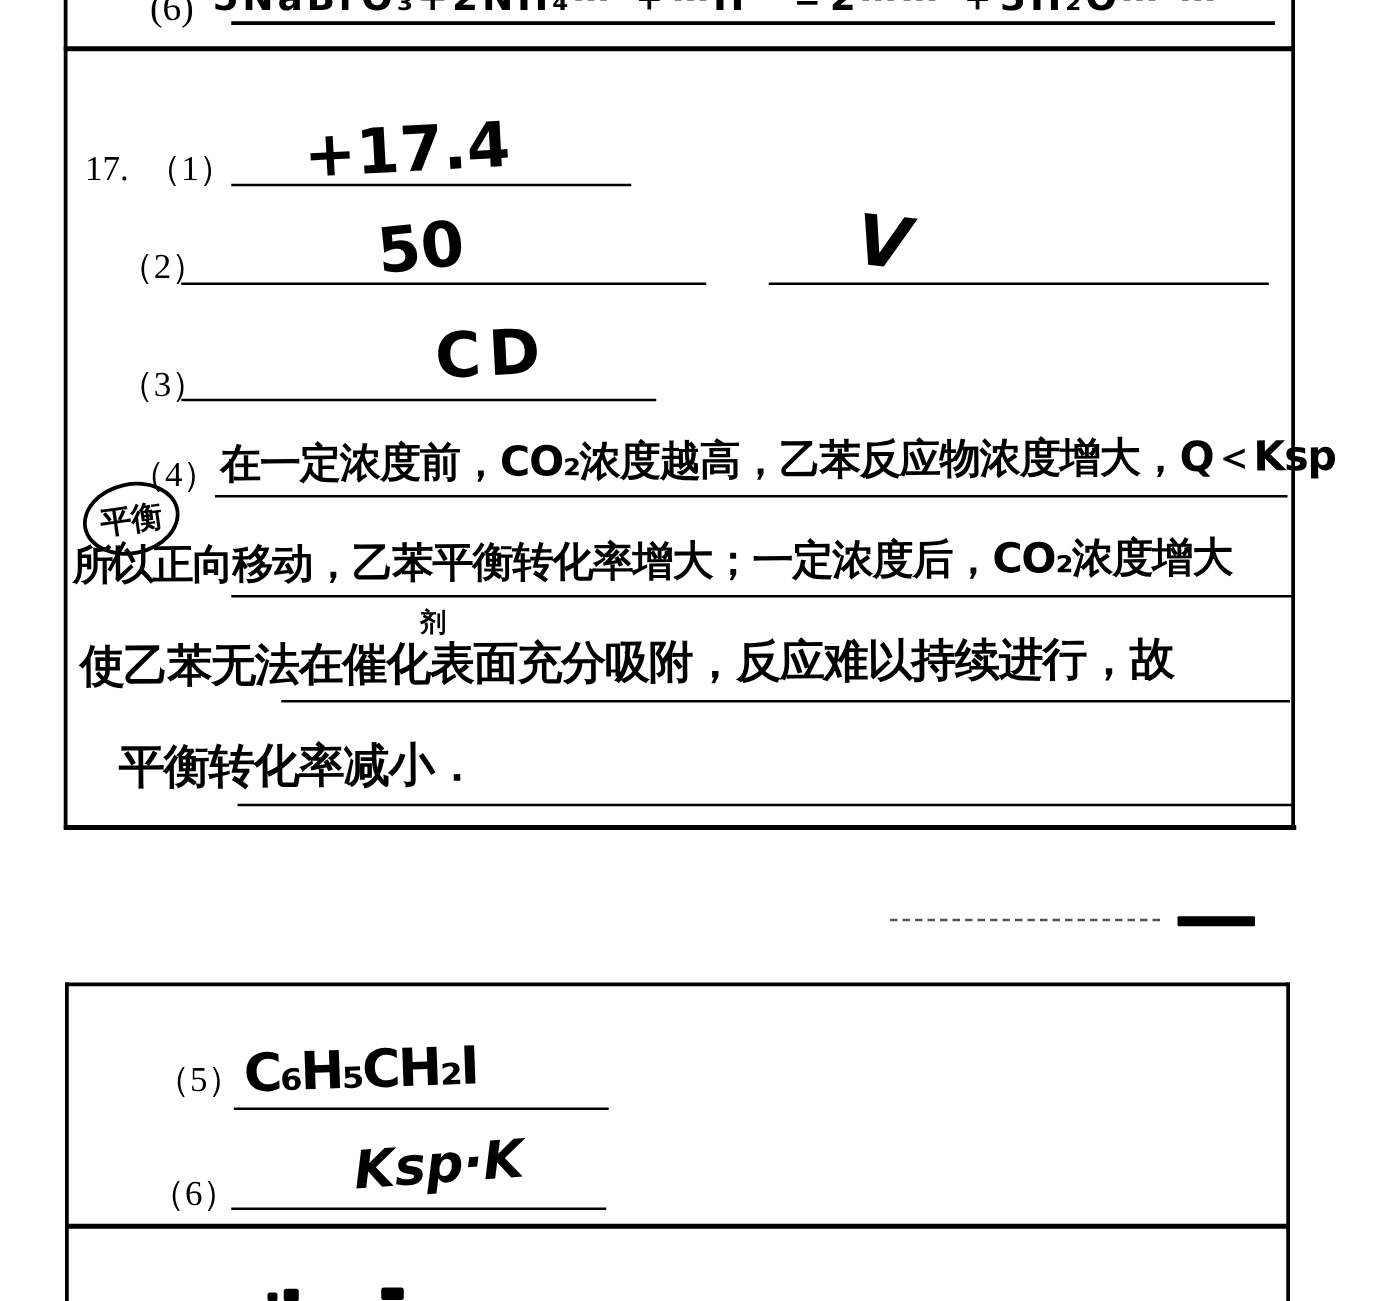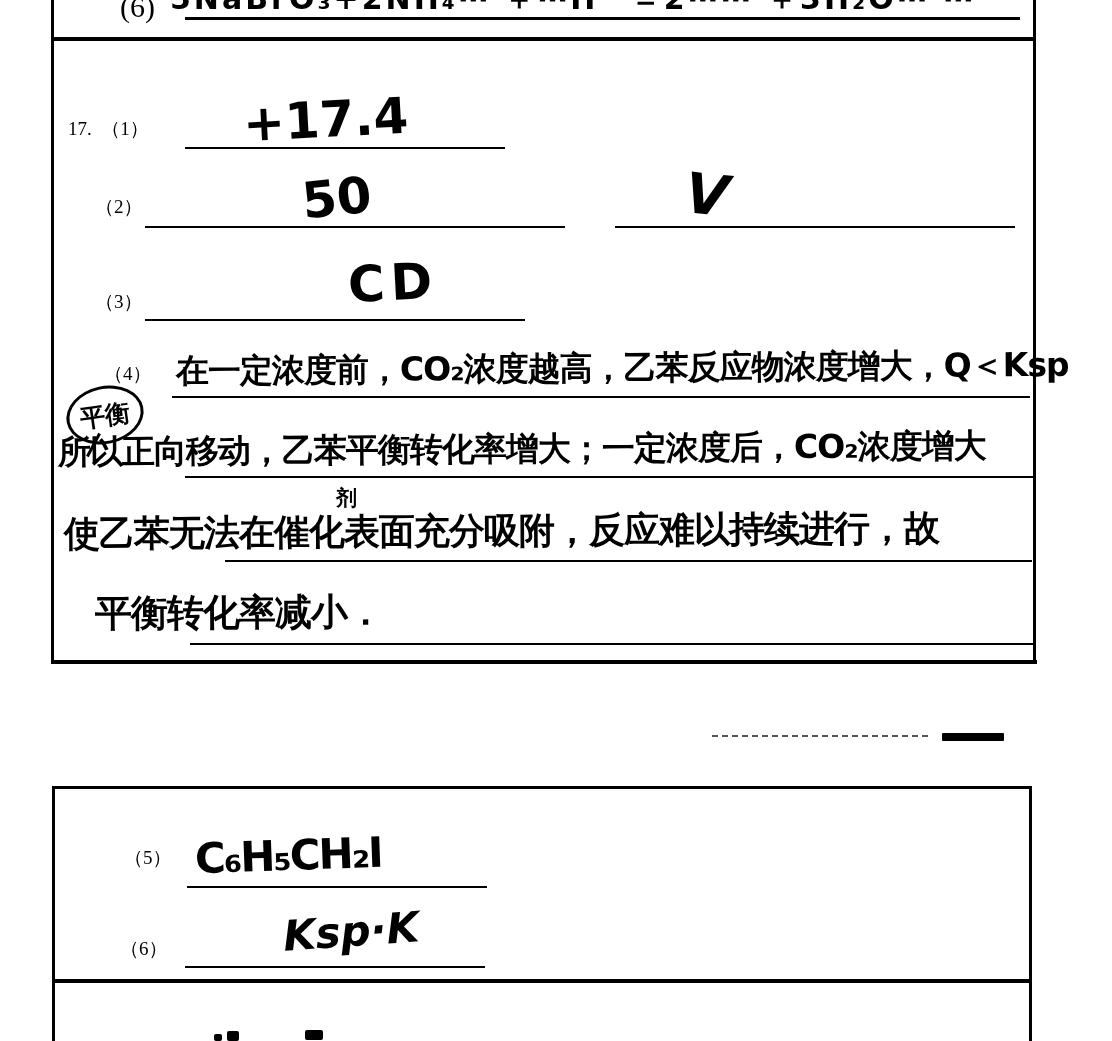--- a/index.html
+++ b/index.html
@@ -10,21 +10,21 @@
     overflow:hidden;
     font-family:"Liberation Sans", sans-serif;
     color:#000;
   }
   .hline{position:absolute;background:#000;}
   .vline{position:absolute;background:#000;}
   .rule{position:absolute;background:#000;height:2px;}
   .printed{
     position:absolute;
     font-family:"Liberation Serif", serif;
-    font-size:19px;
+    font-size:28px;
     color:#000;
     white-space:nowrap;
   }
   .hw{
     position:absolute;
     font-family:"DejaVu Sans", sans-serif;
     font-weight:700;
     color:#000;
     white-space:nowrap;
     line-height:1.15;

